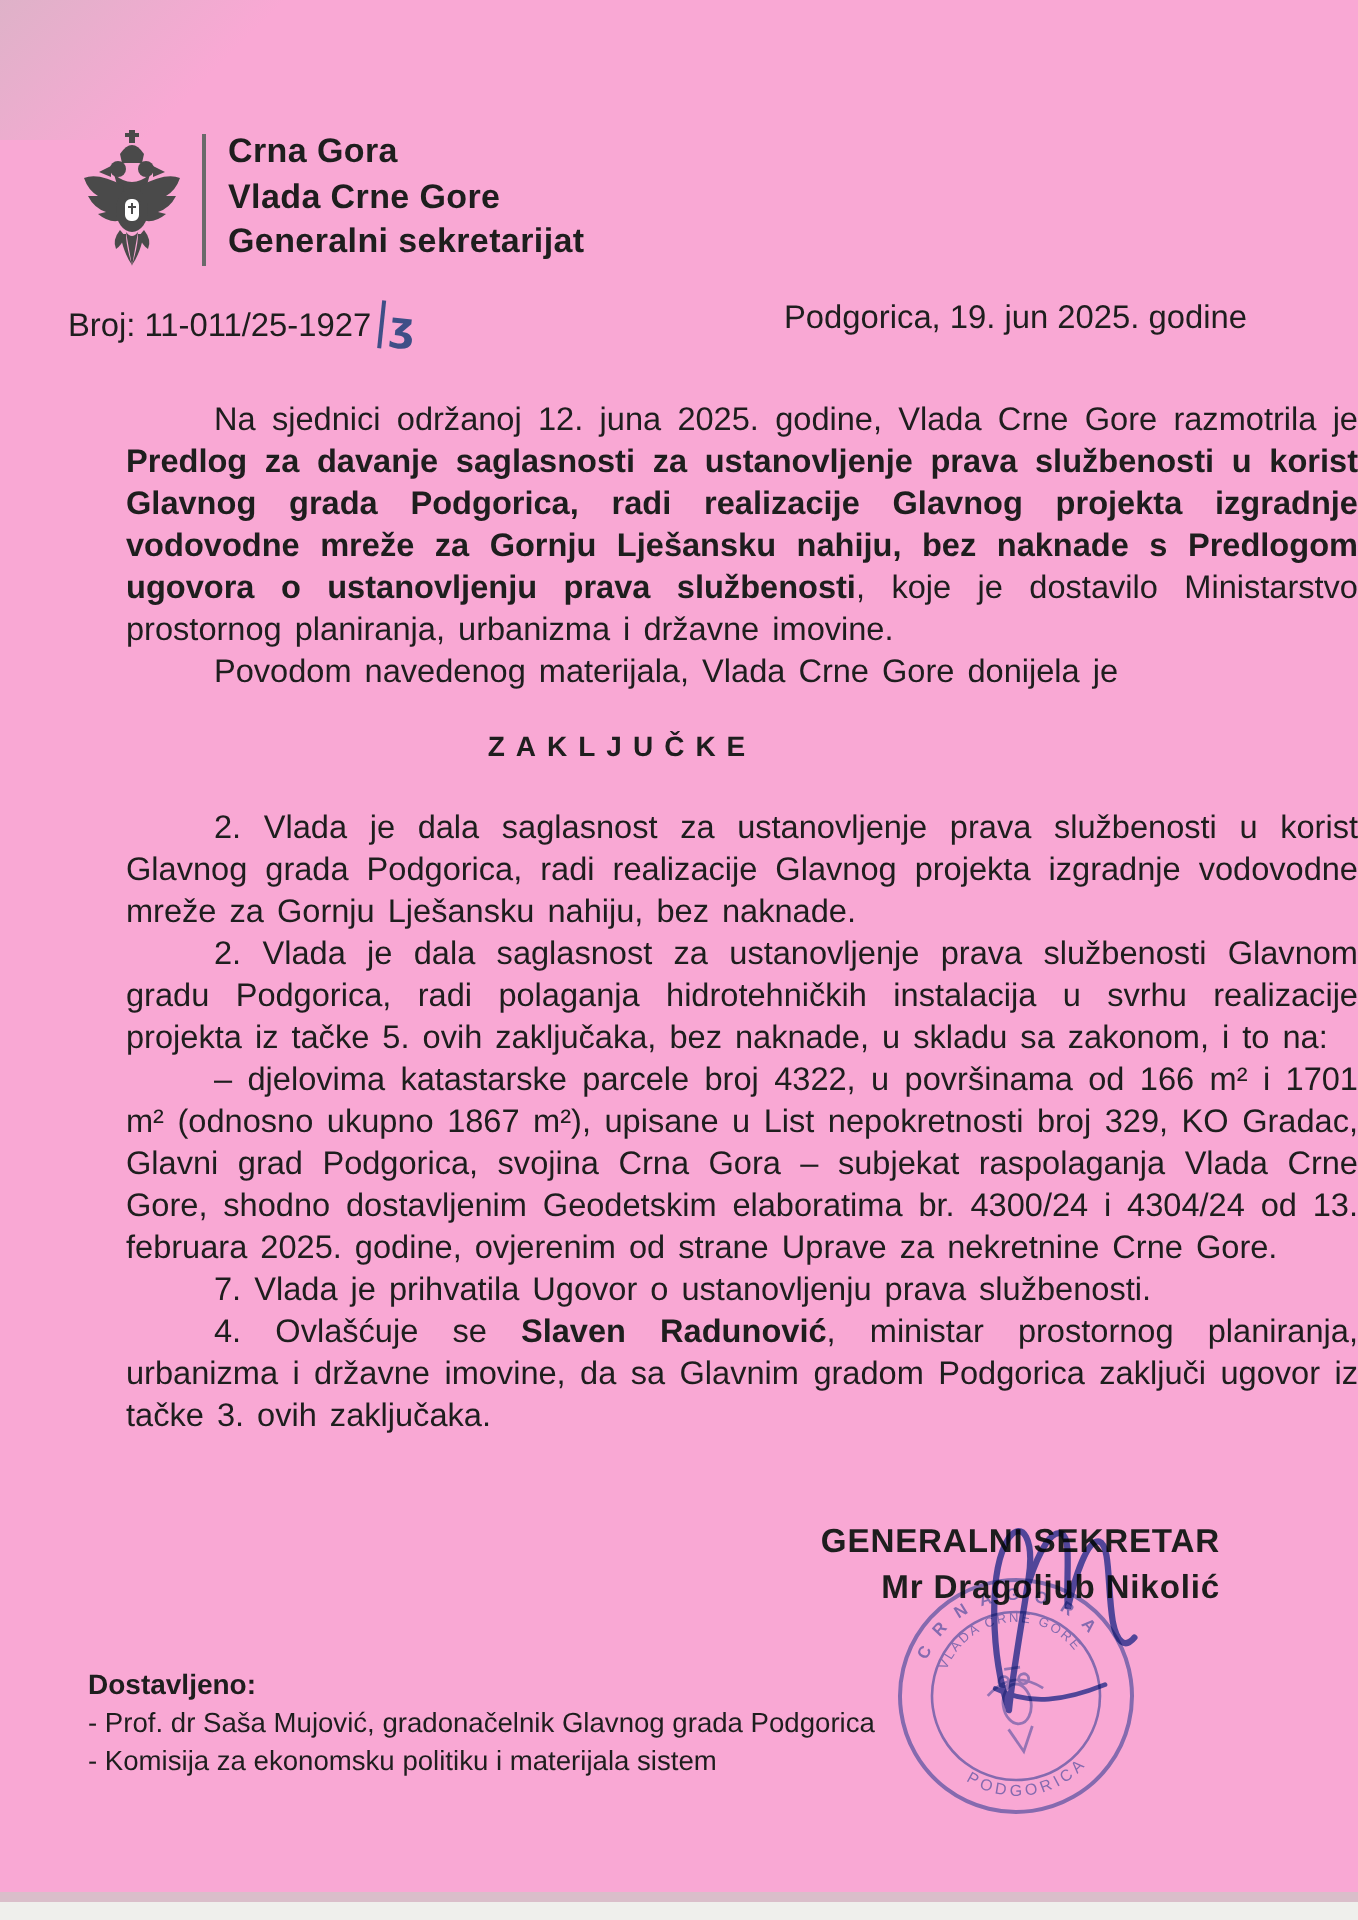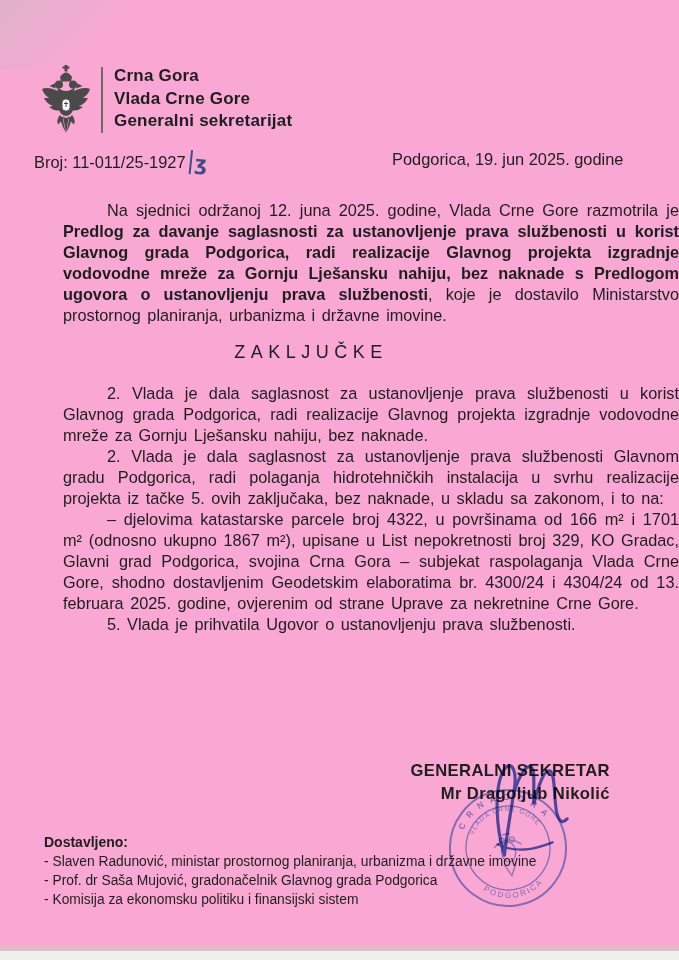--- a/index.html
+++ b/index.html
@@ -21,21 +21,21 @@
   .ref-line{position:absolute;top:149px;left:34px;font-size:16.4px;}
   .hand-mark{display:inline-block;color:#3e4f87;font-size:20px;font-weight:bold;
     border-left:2px solid #3e4f87;padding-left:3px;margin-left:4px;transform:rotate(6deg) translateY(2px);
     font-family:"DejaVu Sans",sans-serif;}
   .date-line{position:absolute;top:150px;left:392px;font-size:16.4px;}
 
   
   .doc-body{position:absolute;top:200px;left:32px;width:616px;margin-left:31px;}
   .doc-body p{margin:0;font-size:16.3px;line-height:21px;text-align:justify;text-indent:44px;word-spacing:2px;}
   .doc-body p.no-justify{text-align:left;}
-  .heading{font-weight:normal;font-size:18px;letter-spacing:5.5px;text-align:center;
+  .heading{font-weight:bold;font-size:14px;letter-spacing:5.5px;text-align:center;
     margin:14px 120px 18px 0;line-height:25px;}
   b{font-weight:bold;}
 
   
   .sig-block{position:absolute;top:759px;left:280px;width:330px;text-align:right;
     font-weight:bold;font-size:16.6px;line-height:23px;letter-spacing:.4px;}
 
   
   .stamp{position:absolute;top:786px;left:446px;width:124px;height:124px;opacity:.92;
     mix-blend-mode:multiply;transform:rotate(-8deg);}
@@ -86,25 +86,27 @@
     </div>
   </div>
 
   <div class="ref-line">
     <span>Broj: 11-011/25-1927</span><span class="hand-mark">ʒ</span>
   </div>
   <div class="date-line">Podgorica, 19. jun 2025. godine</div>
 
   <div class="doc-body">
     <p><span>Na sjednici održanoj 12. juna 2025. godine, Vlada Crne Gore razmotrila je </span><b>Predlog za davanje saglasnosti za ustanovljenje prava službenosti u korist Glavnog grada Podgorica, radi realizacije Glavnog projekta izgradnje vodovodne mreže za Gornju Lješansku nahiju, bez naknade s Predlogom ugovora o ustanovljenju prava službenosti</b><span>, koje je dostavilo Ministarstvo prostornog planiranja, urbanizma i državne imovine.</span></p>
+    <p class="no-justify">Povodom navedenog materijala, Vlada Crne Gore donijela je</p>
     <div class="heading">ZAKLJUČKE</div>
     <p>2. Vlada je dala saglasnost za ustanovljenje prava službenosti u korist Glavnog grada Podgorica, radi realizacije Glavnog projekta izgradnje vodovodne mreže za Gornju Lješansku nahiju, bez naknade.</p>
     <p>2. Vlada je dala saglasnost za ustanovljenje prava službenosti Glavnom gradu Podgorica, radi polaganja hidrotehničkih instalacija u svrhu realizacije projekta iz tačke 5. ovih zaključaka, bez naknade, u skladu sa zakonom, i to na:</p>
     <p>– djelovima katastarske parcele broj 4322, u površinama od 166 m² i 1701 m² (odnosno ukupno 1867 m²), upisane u List nepokretnosti broj 329, KO Gradac, Glavni grad Podgorica, svojina Crna Gora – subjekat raspolaganja Vlada Crne Gore, shodno dostavljenim Geodetskim elaboratima br. 4300/24 i 4304/24 od 13. februara 2025. godine, ovjerenim od strane Uprave za nekretnine Crne Gore.</p>
-    <p>5. Vlada je prihvatila Ugovor o ustanovljenju prava službenosti.</p>
+    <p>7. Vlada je prihvatila Ugovor o ustanovljenju prava službenosti.</p>
+    <p><span>4. Ovlašćuje se </span><b>Slaven Radunović</b><span>, ministar prostornog planiranja, urbanizma i državne imovine, da sa Glavnim gradom Podgorica zaključi ugovor iz tačke 3. ovih zaključaka.</span></p>
   </div>
 
   <div class="sig-block">
     <div>GENERALNI SEKRETAR</div>
     <div>Mr Dragoljub Nikolić</div>
   </div>
 
   <svg class="stamp" viewBox="0 0 124 124" aria-hidden="true">
     <defs>
       <path id="st-top" d="M 14,62 A 48,48 0 0 1 110,62"></path>
@@ -139,20 +141,19 @@
   <svg class="handsig" viewBox="0 0 110 100" aria-hidden="true">
     <g fill="none" stroke-width="3.2" stroke-linecap="round" stroke="#4a61b4">
       <path d="M31,97 C22,70 20,26 31,9 C38,0 44,10 41,30 C37,56 33,78 31,97"></path>
       <path d="M41,32 C47,14 53,5 58,7 C63,10 60,28 61,45 C65,28 71,10 77,11 C83,13 81,34 84,52 C86,62 90,66 95,60"></path>
       <path d="M24,86 C42,95 60,92 80,84" stroke-width="2.4"></path>
     </g>
   </svg>
 
   <div class="dist-block">
     <div class="dist-label">Dostavljeno:</div>
-    <div class="dist-item">- Slaven Radunović, ministar prostornog planiranja, urbanizma i državne imovine</div>
     <div class="dist-item">- Prof. dr Saša Mujović, gradonačelnik Glavnog grada Podgorica</div>
-    <div class="dist-item">- Komisija za ekonomsku politiku i finansijski sistem</div>
+    <div class="dist-item">- Komisija za ekonomsku politiku i materijala sistem</div>
   </div>
 
   <div class="scan-bottom"></div>
   <div class="scan-bottom-fade"></div>
 </div>
 
 </body></html>

